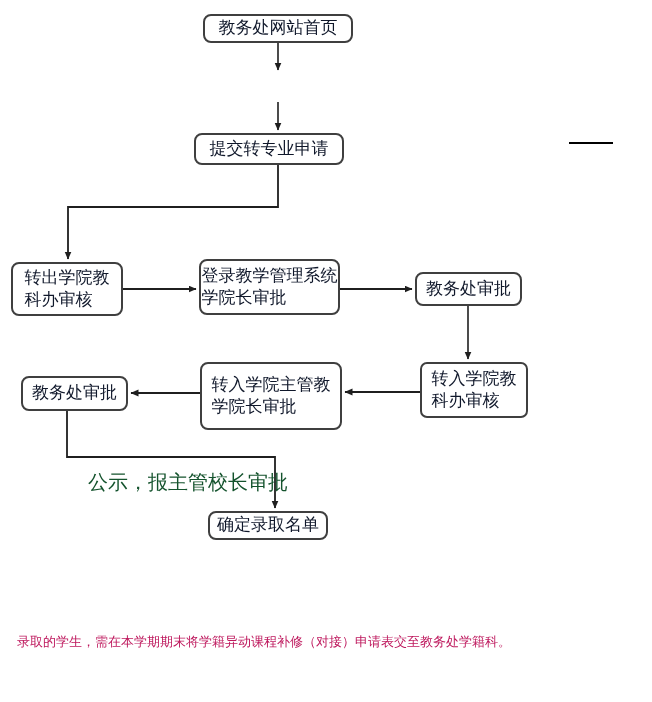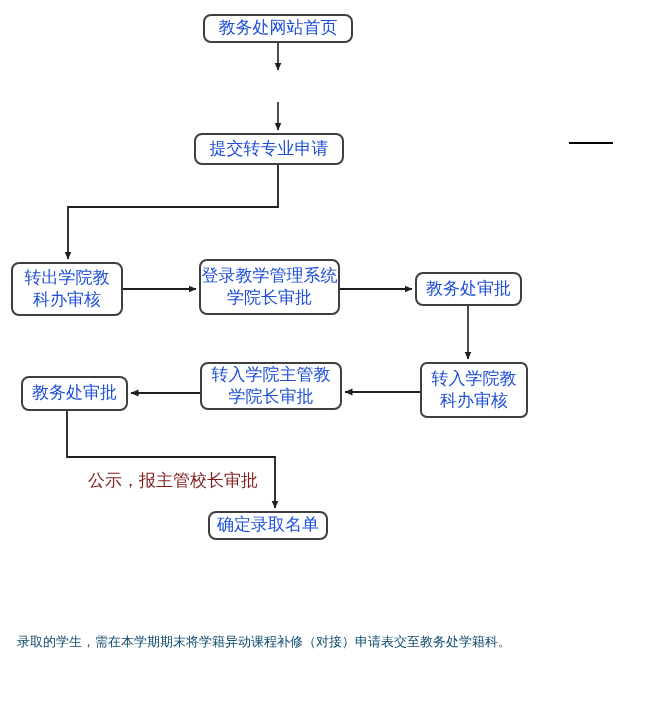--- a/index.html
+++ b/index.html
@@ -12,37 +12,36 @@
     overflow:hidden;
   }
   #wires{position:absolute;left:0;top:0;width:652px;height:702px;}
   .node{
     position:absolute;
     box-sizing:border-box;
     background:#ffffff;
     border:2px solid #3f3f3f;
     border-radius:8px;
     display:flex;align-items:center;justify-content:center;
-    text-align:center;
     font-size:17px;
     line-height:1.32;
     white-space:pre-line;
-    color:#1d4ed8;
+    color:#0f172a;
   }
   .floating-label{
     position:absolute;
-    font-size:17px;
-    color:#7f1d1d;
+    font-size:20px;
+    color:#14532d;
     white-space:nowrap;
     font-family:Liberation Mono, monospace;
   }
   .footnote{
     position:absolute;
     font-size:13px;
-    color:#0c4a6e;
+    color:#be185d;
     white-space:nowrap;
     letter-spacing:0;
   }
 </style>
 </head>
 <body>
 
 <div id="canvas">
 
   <svg id="wires" viewBox="0 0 652 702" xmlns="http://www.w3.org/2000/svg">
@@ -82,21 +81,21 @@
 科办审核</div>
 
   <div class="node" style="left:199px;top:259px;width:141px;height:56px;">登录教学管理系统
 学院长审批</div>
 
   <div class="node" style="left:415px;top:272px;width:107px;height:34px;">教务处审批</div>
 
   <div class="node" style="left:420px;top:362px;width:108px;height:56px;border-radius:7px;">转入学院教
 科办审核</div>
 
-  <div class="node" style="left:200px;top:362px;width:142px;height:48px;">转入学院主管教
+  <div class="node" style="left:200px;top:362px;width:142px;height:68px;">转入学院主管教
 学院长审批</div>
 
   <div class="node" style="left:21px;top:376px;width:107px;height:35px;">教务处审批</div>
 
   <div class="node" style="left:208px;top:511px;width:120px;height:29px;">确定录取名单</div>
 
   <div class="floating-label" style="left:88px;top:469px;">公示，报主管校长审批</div>
 
   <div class="footnote" style="left:17px;top:633px;">录取的学生，需在本学期期末将学籍异动课程补修（对接）申请表交至教务处学籍科。</div>
 

